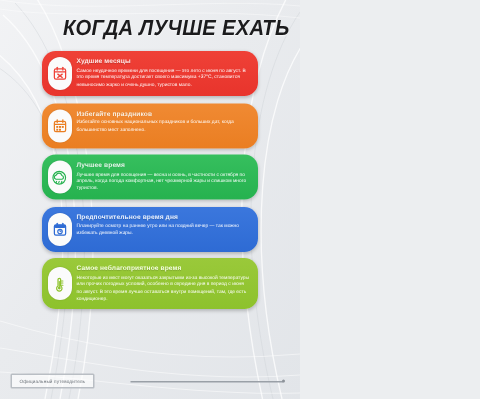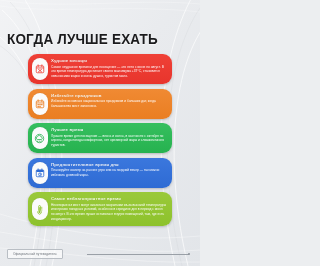--- a/index.html
+++ b/index.html
@@ -8,21 +8,21 @@
     font-family:"Liberation Sans", sans-serif;
     background:#eceef0;
     position:relative;
     overflow:hidden;
   }
   #bg-texture { position:absolute; inset:0; z-index:0; }
 
   #page-root { position:relative; z-index:2; width:200px; height:266px; }
 
   
-  .title-wrap { text-align:left; padding-top:31px; }
+  .title-wrap { text-align:right; padding-top:11px;font-style:italic; }
   .title {
     font-family:"Liberation Sans", sans-serif;
     font-weight:bold;
     font-size:14.5px;
     letter-spacing:0.2px;
     color:#1b1b1d;
     transform:scaleX(0.93);
     text-shadow:0 1px 1px rgba(255,255,255,.7);
   }
 

